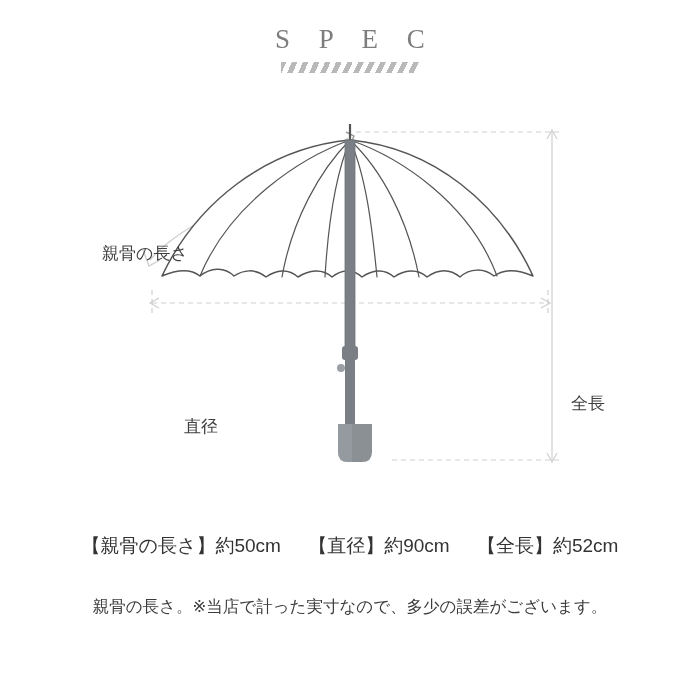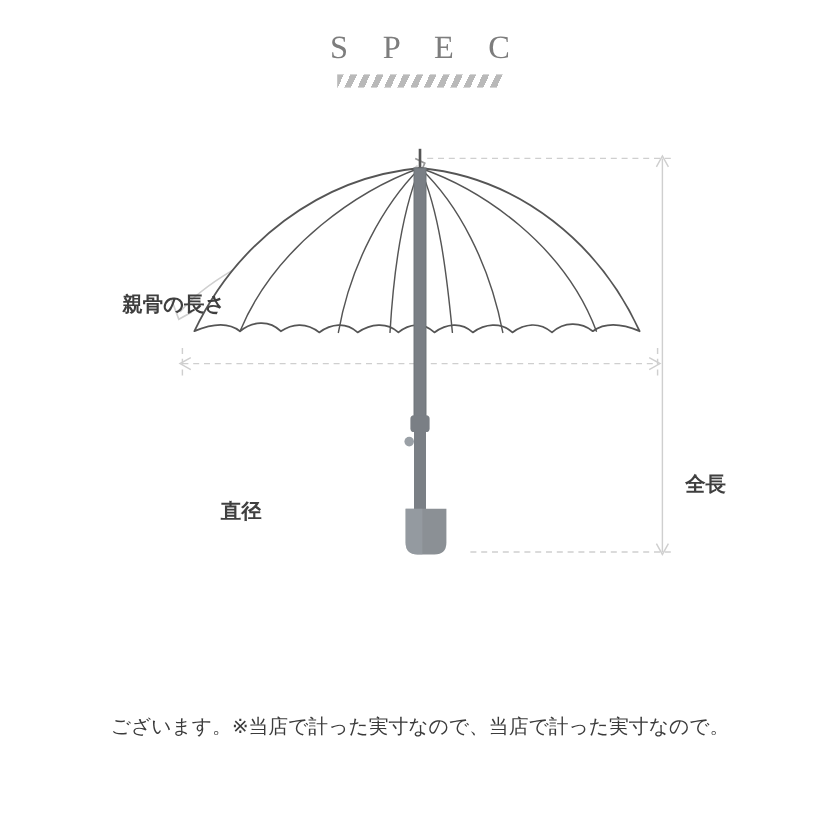--- a/index.html
+++ b/index.html
@@ -50,21 +50,20 @@
     );
   }
 
   
   .diagram {
     position: absolute;
     top: 100px;
     left: 0;
     width: 584px;
     height: 400px;
-    font-weight: bold;
   }
   .diagram svg {
     display: block;
   }
 
   
   .lbl {
     position: absolute;
     font-size: 17px;
     color: #3f3f3f;
@@ -186,18 +185,23 @@
 
       <path d="M 338,324 L 352,324 L 352,362 L 348,362 Q 338,362 338,352 Z" fill="#9aa0a6" stroke="none" opacity="0.65"></path>
 
     </svg>
 
     <div class="lbl lbl-rib">親骨の長さ</div>
     <div class="lbl lbl-diam">直径</div>
     <div class="lbl lbl-length">全長</div>
   </div>
 
+  <div class="spec-values">
+    <span class="item"><span>【親骨の長さ】</span><span>約50cm</span></span>
+    <span class="item"><span>【直径】</span><span>約90cm</span></span>
+    <span class="item"><span>【全長】</span><span>約52cm</span></span>
+  </div>
 
   <div class="notes">
-    <span class="line">ございます。※当店で計った実寸なので、当店で計った実寸なので。</span>
+    <span class="line">親骨の長さ。※当店で計った実寸なので、多少の誤差がございます。</span>
   </div>
 
 </div>
 
 </body></html>

